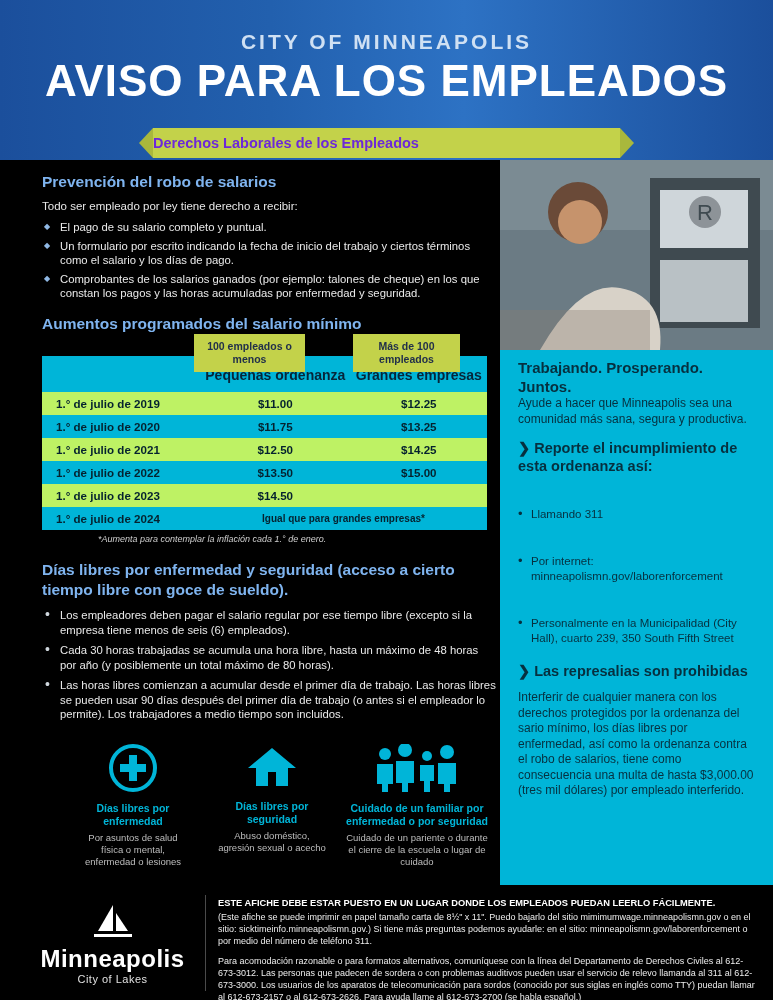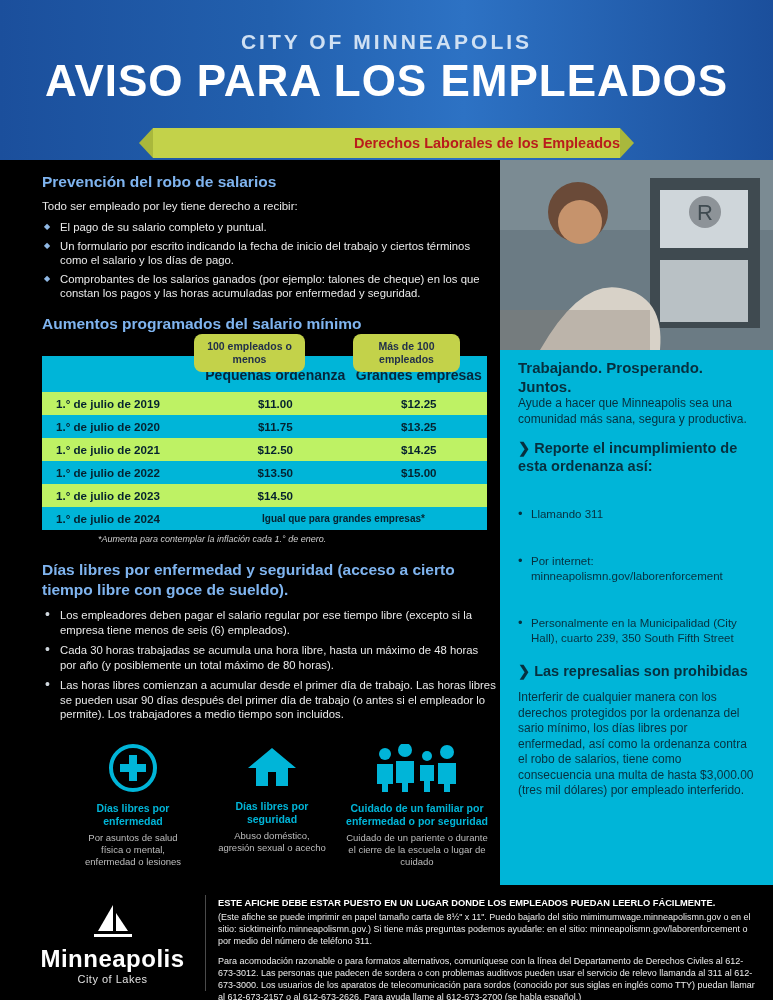--- a/index.html
+++ b/index.html
@@ -31,22 +31,22 @@
   }
   .ribbon:before{
     content:"";position:absolute;left:-14px;top:0;border-top:15px solid transparent;
     border-bottom:15px solid transparent;border-right:14px solid #a9b83c;
   }
   .ribbon:after{
     content:"";position:absolute;right:-14px;top:0;border-top:15px solid transparent;
     border-bottom:15px solid transparent;border-left:14px solid #a9b83c;
   }
   .ribbon span{
-    display:block;width:100%;text-align:right;line-height:30px;
-    color:#b91c1c;font-weight:bold;font-size:14.5px;border-radius:15px;
+    display:block;width:100%;text-align:left;line-height:30px;
+    color:#6d28d9;font-weight:bold;font-size:14.5px;border-radius:15px;
   }
   
   .body-wrap{position:absolute;top:160px;left:0;width:773px;height:725px;background:#000;}
   .left{position:absolute;left:42px;top:12px;width:455px;}
   .right{position:absolute;left:500px;top:0;width:273px;height:725px;background:#00b5d8;}
   h2.sec{
     color:#7fb4ef;font-size:15.5px;font-weight:bold;margin:0 0 8px 0;line-height:20px;
   }
   .lead{font-size:11.5px;color:#e6e6e6;margin:0 0 8px 0;}
   ul.diamonds{margin:0 0 6px 0;padding:0;list-style:none;}
@@ -63,21 +63,21 @@
     line-height:14.5px;color:#e9e9e9;
   }
   ul.bullets li:before{
     content:"\2022";position:absolute;left:3px;top:-1px;color:#cfd7dd;font-size:14px;
   }
   
   .tbl-wrap{position:relative;margin-top:22px;}
   .tag{
     position:absolute;background:#c3d24a;color:#22304a;font-weight:bold;
     font-size:10.5px;text-align:center;line-height:13px;padding:6px 4px;
-    border-radius:8px;z-index:3;
+    border-radius:0;z-index:3;
   }
   .tag.t1{left:152px;top:-22px;width:103px;}
   .tag.t2{left:311px;top:-22px;width:99px;}
   table.wage{
     border-collapse:collapse;width:445px;background:#00b5d8;margin-top:14px;
   }
   table.wage th{
     color:#06263a;font-size:14px;font-weight:bold;padding:11px 4px 9px 4px;text-align:center;
   }
   table.wage th.blank{width:150px;}

